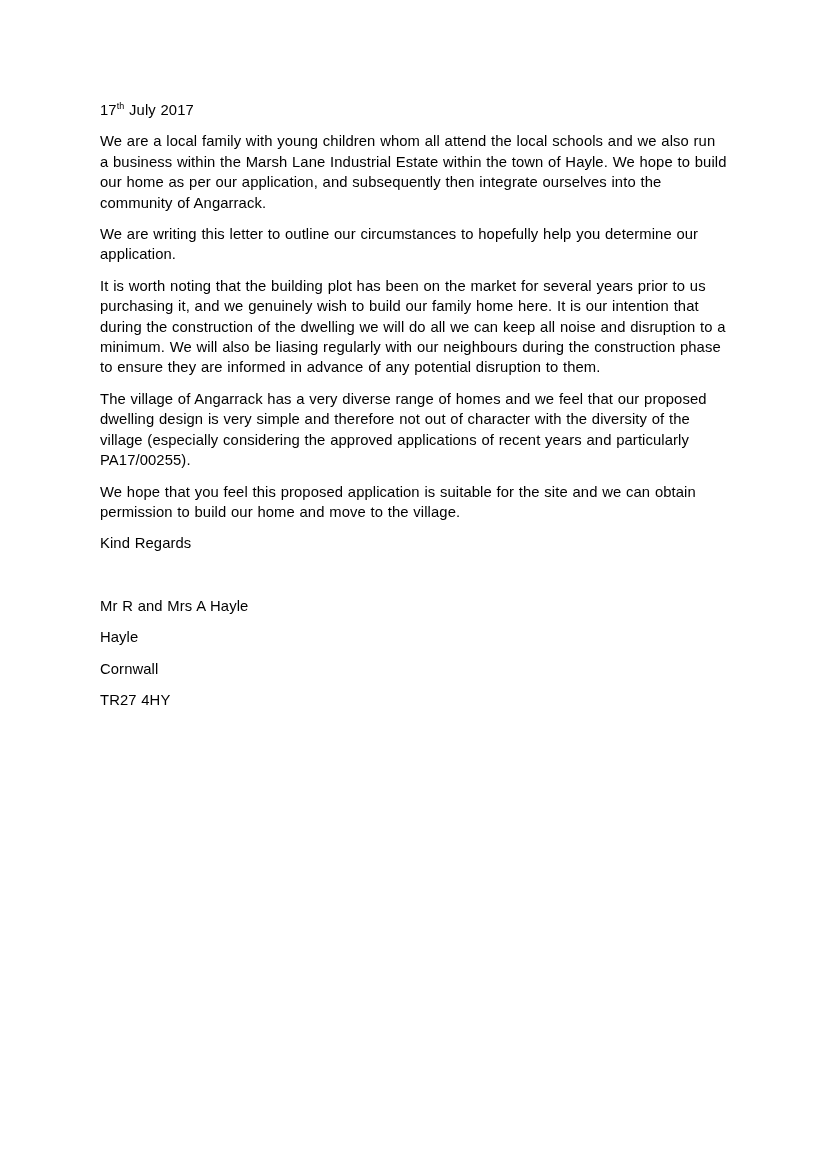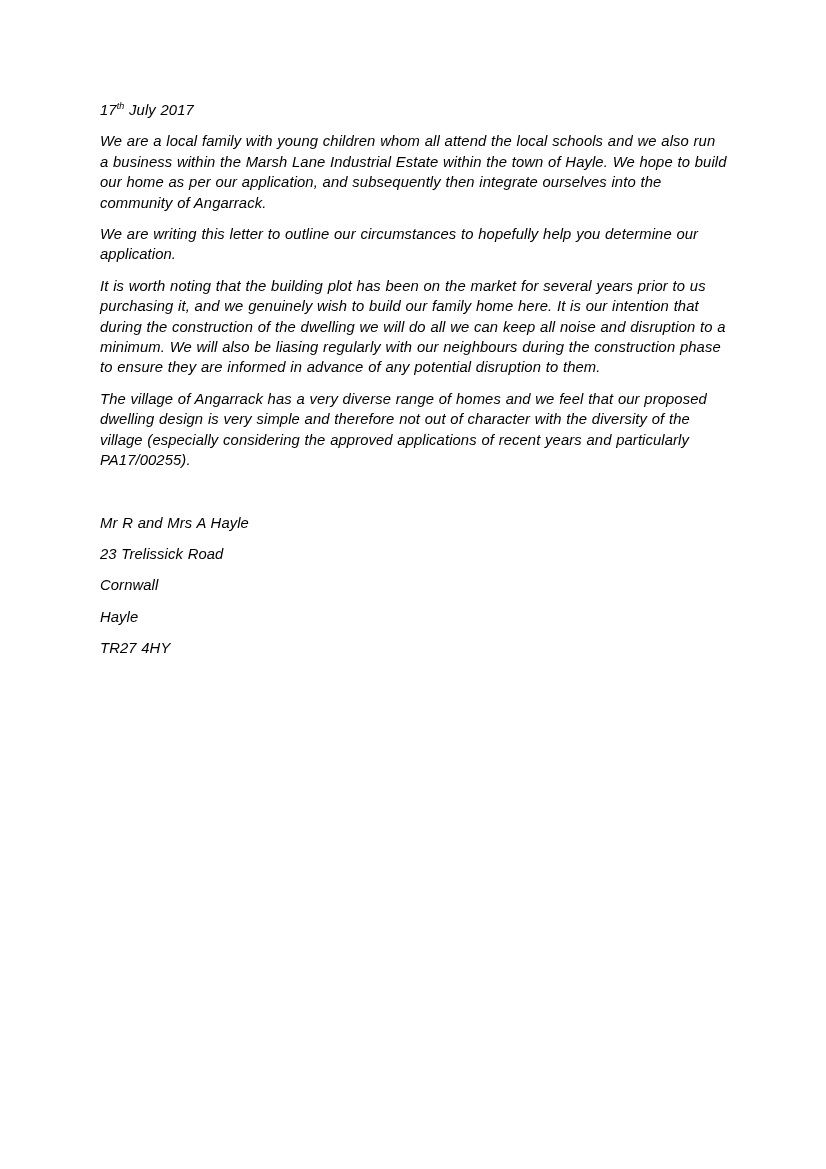--- a/index.html
+++ b/index.html
@@ -13,21 +13,20 @@
     font-family: "Liberation Sans", sans-serif;
     color: #000000;
     overflow: hidden;
   }
   .page {
     box-sizing: border-box;
     width: 826px;
     height: 1169px;
     padding: 100px 98px 0 100px;
     background: #ffffff;
-    font-style: italic;
   }
   .para {
     font-size: 14.8px;
     line-height: 20.4px;
     margin: 0 0 11px 0;
     max-width: 630px;
     letter-spacing: 0.1px;
     word-spacing: 0.5px;
   }
   .date-ordinal {
@@ -45,23 +44,24 @@
 <div class="page">
 
   <p class="para"><span>17</span><span class="date-ordinal">th</span><span> July 2017</span></p>
 
 
 
   <p class="para">We are a local family with young children whom all attend the local schools and we also run a business within the Marsh Lane Industrial Estate within the town of Hayle. We hope to build our home as per our application, and subsequently then integrate ourselves into the community of Angarrack.</p>
   <p class="para">We are writing this letter to outline our circumstances to hopefully help you determine our application.</p>
   <p class="para">It is worth noting that the building plot has been on the market for several years prior to us purchasing it, and we genuinely wish to build our family home here. It is our intention that during the construction of the dwelling we will do all we can keep all noise and disruption to a minimum. We will also be liasing regularly with our neighbours during the construction phase to ensure they are informed in advance of any potential disruption to them.</p>
   <p class="para">The village of Angarrack has a very diverse range of homes and we feel that our proposed dwelling design is very simple and therefore not out of character with the diversity of the village (especially considering the approved applications of recent years and particularly PA17/00255).</p>
+  <p class="para">We hope that you feel this proposed application is suitable for the site and we can obtain permission to build our home and move to the village.</p>
 
+  <p class="para">Kind Regards</p>
 
   <div class="sig-gap"></div>
 
   <p class="para">Mr R and Mrs A Hayle</p>
-  <p class="para">23 Trelissick Road</p>
+  <p class="para">Hayle</p>
   <p class="para">Cornwall</p>
-  <p class="para">Hayle</p>
   <p class="para">TR27 4HY</p>
 
 </div>
 
 </body></html>

